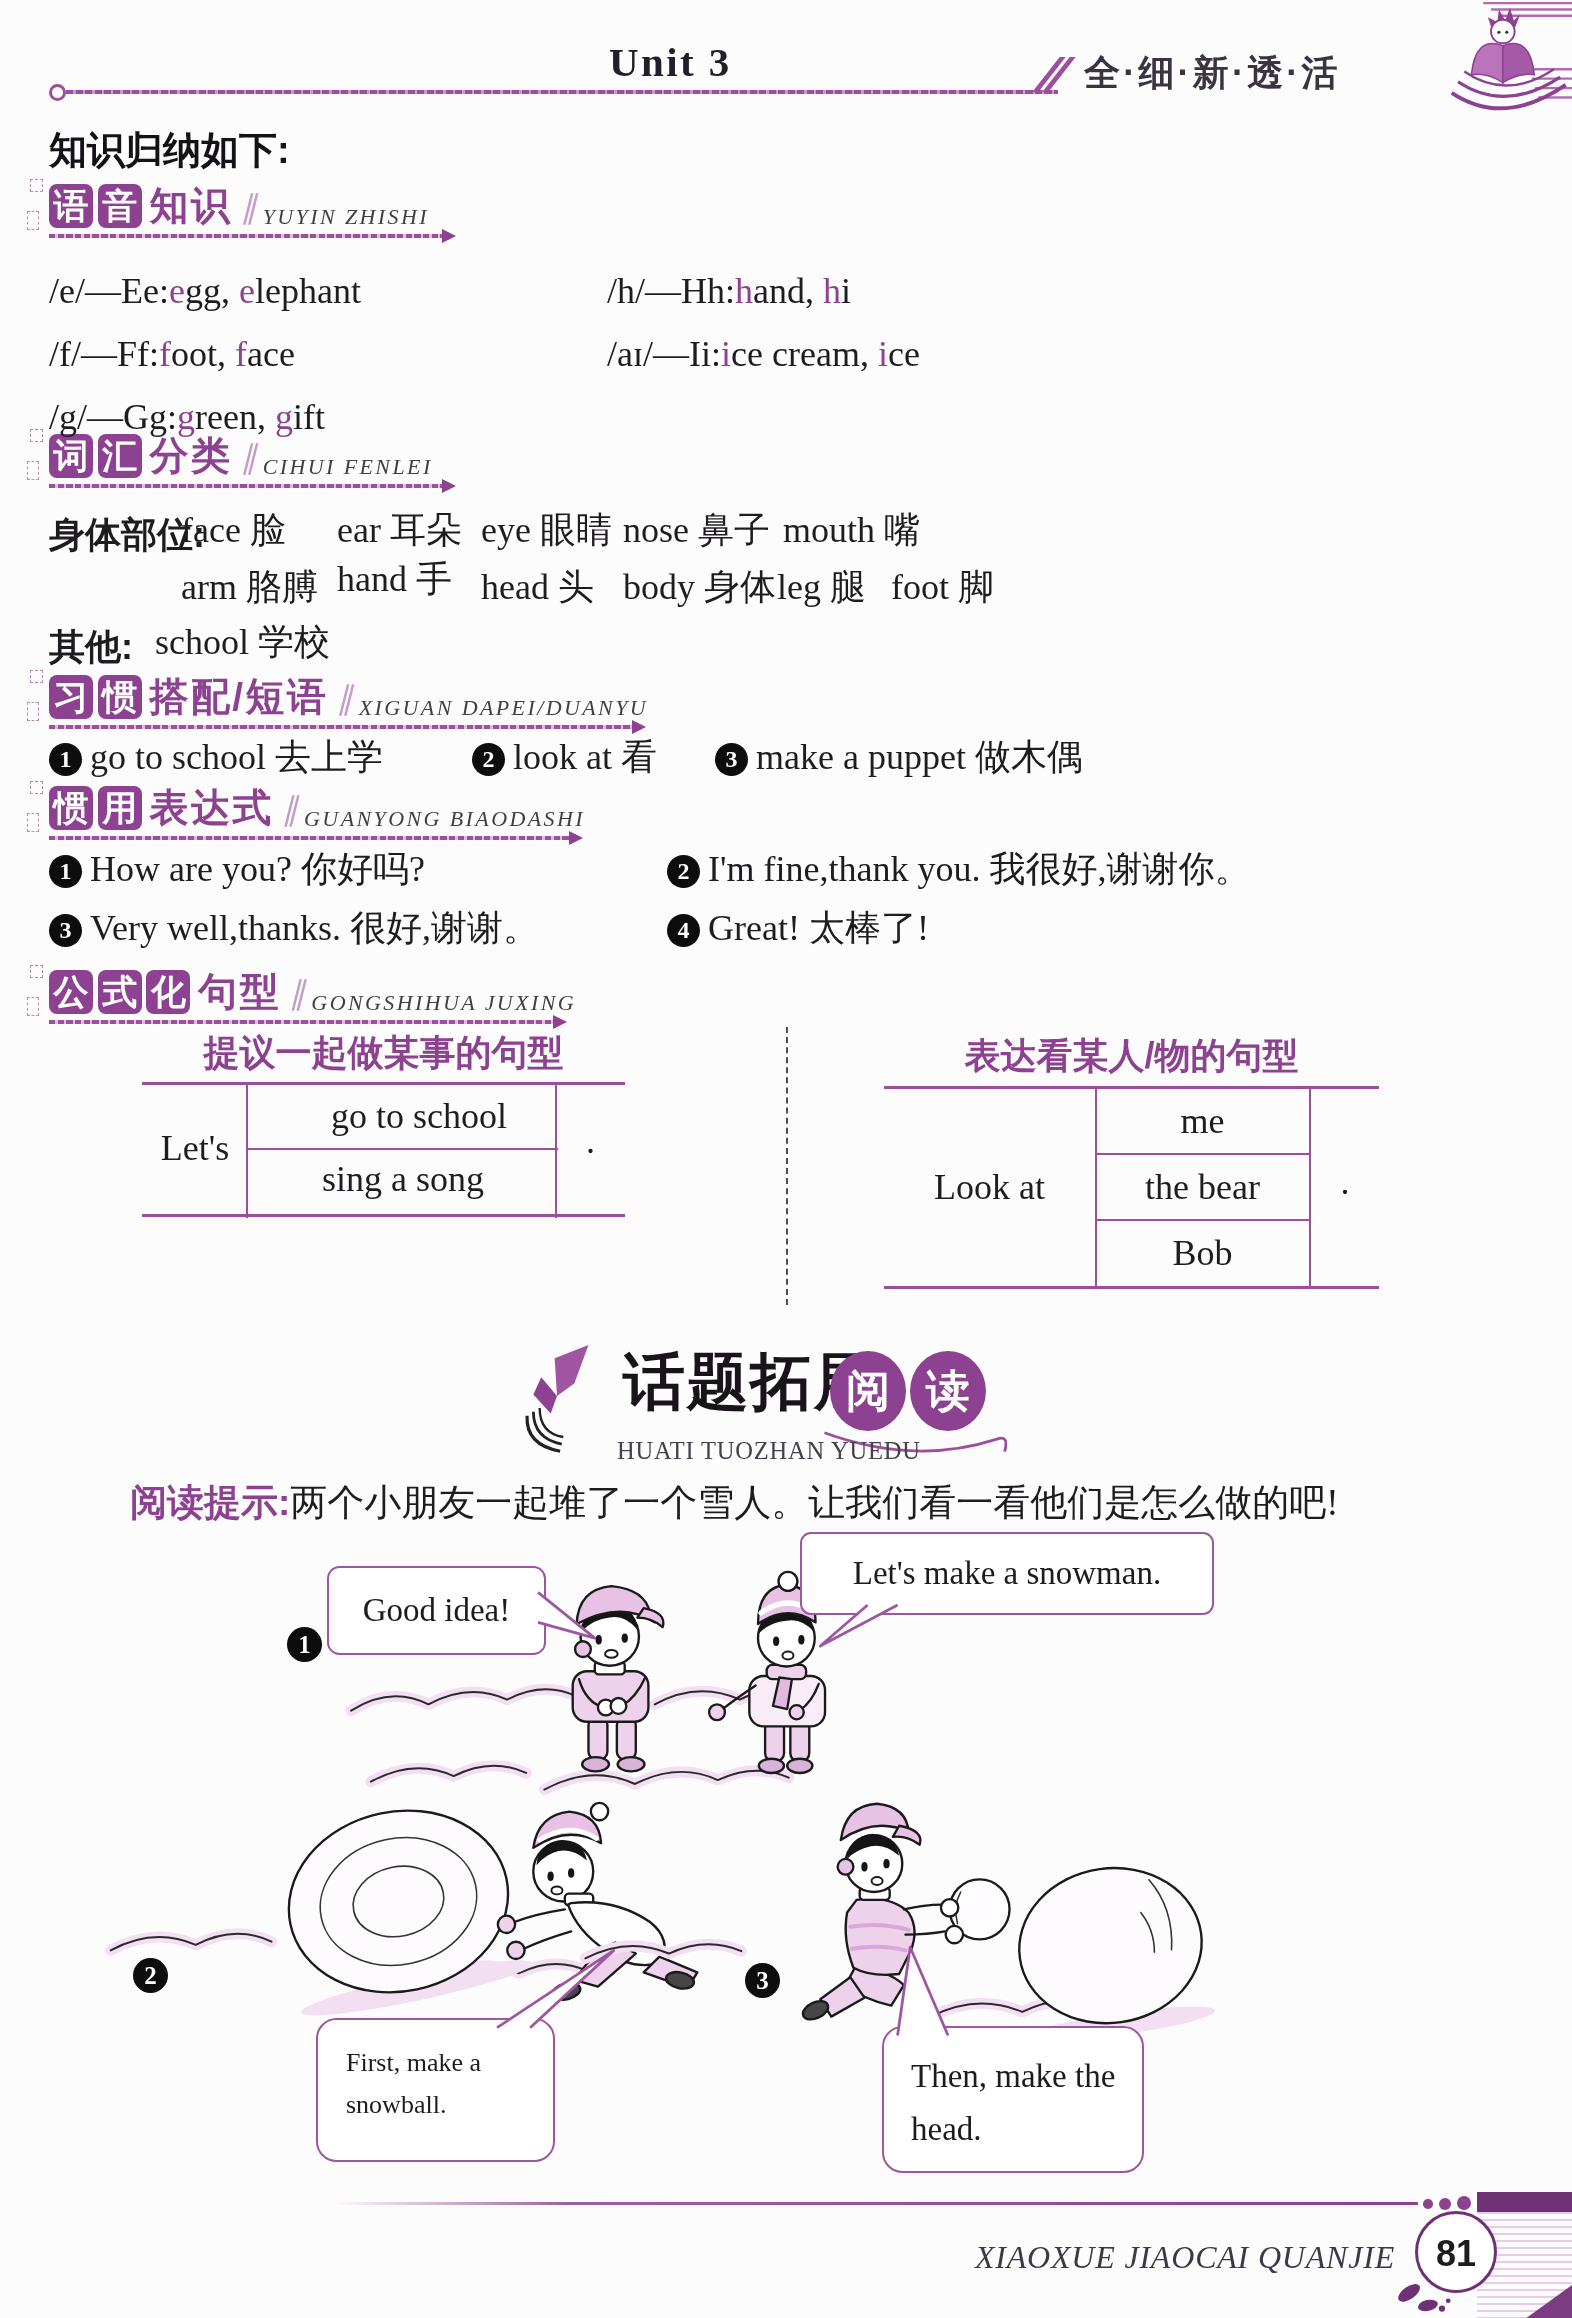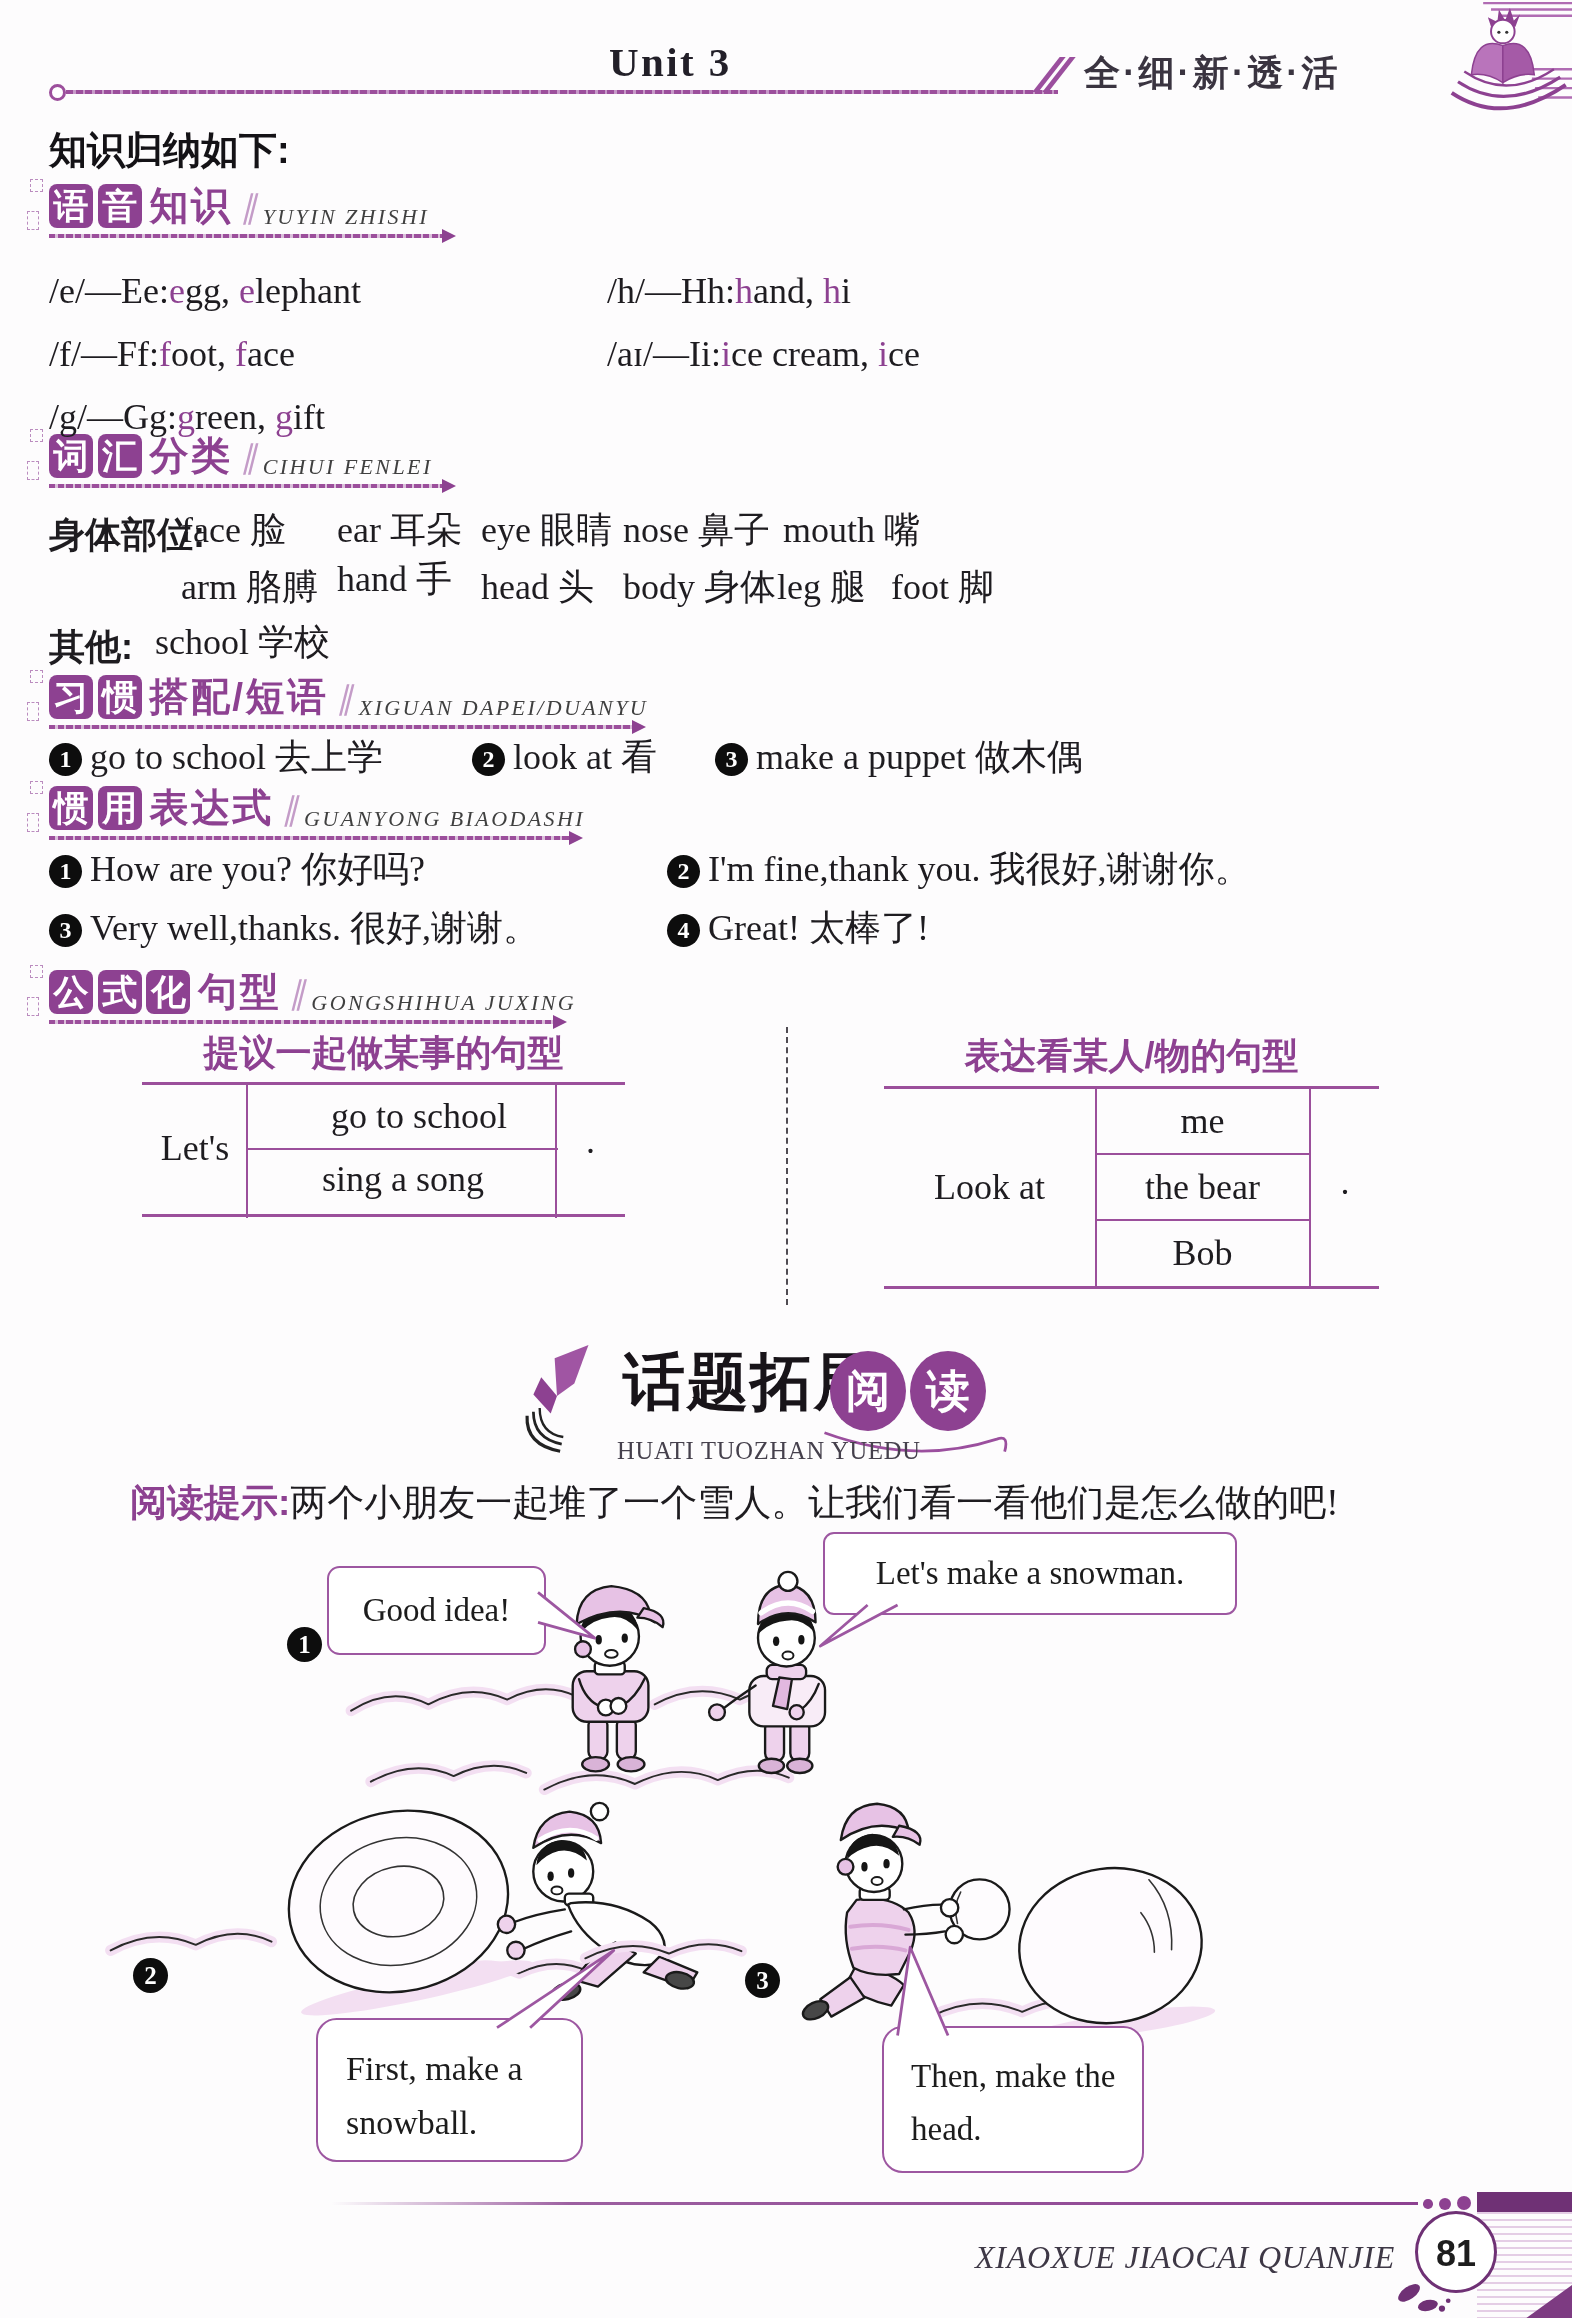--- a/index.html
+++ b/index.html
@@ -377,22 +377,22 @@
       <path d="M1452,2430 q14,24 10,52" stroke="#333" stroke-width="2" fill="none"></path>
     </g>
   </g>
 </svg>
 
 <div class="scene-num" style="left:287px;top:1627px">1</div>
 <div class="scene-num" style="left:133px;top:1958px">2</div>
 <div class="scene-num" style="left:745px;top:1963px">3</div>
 
 <div class="bubble center" style="left:327px;top:1566px;width:215px;height:85px;border-radius:12.6px;font-size:33px">Good idea!</div>
-<div class="bubble center" style="left:823px;top:1532px;width:410px;height:79px;border-radius:11px;font-size:33px">Let's make a snowman.</div>
-<div class="bubble" style="left:316px;top:2018px;width:267px;height:144px;border-radius:20.5px;font-size:34px;
+<div class="bubble center" style="left:800px;top:1532px;width:410px;height:79px;border-radius:11px;font-size:33px">Let's make a snowman.</div>
+<div class="bubble" style="left:316px;top:2018px;width:239px;height:144px;border-radius:20.5px;font-size:26px;
      padding:22px 8px 0 28px;line-height:1.6;box-sizing:border-box">First, make a snowball.</div>
 <div class="bubble" style="left:882px;top:2026px;width:262px;height:147px;border-radius:20.5px;font-size:33px;
      padding:22px 8px 0 27px;line-height:1.6;box-sizing:border-box">Then, make the head.</div>
 
 <svg id="tail-art" class="abs" style="left:0;top:1523px;width:1572px;height:686px" viewBox="0 1930 1993 870">
   <g fill="#fff" stroke="#9d57a1" stroke-width="3.5" stroke-linejoin="round">
     <path d="M682,2018 L754,2076 L682,2056"></path>
     <path d="M1100,2034 L1040,2086 L1138,2034"></path>
     <path d="M630,2570 L778,2472 L672,2570"></path>
     <path d="M1138,2580 L1154,2468 L1202,2580"></path>

